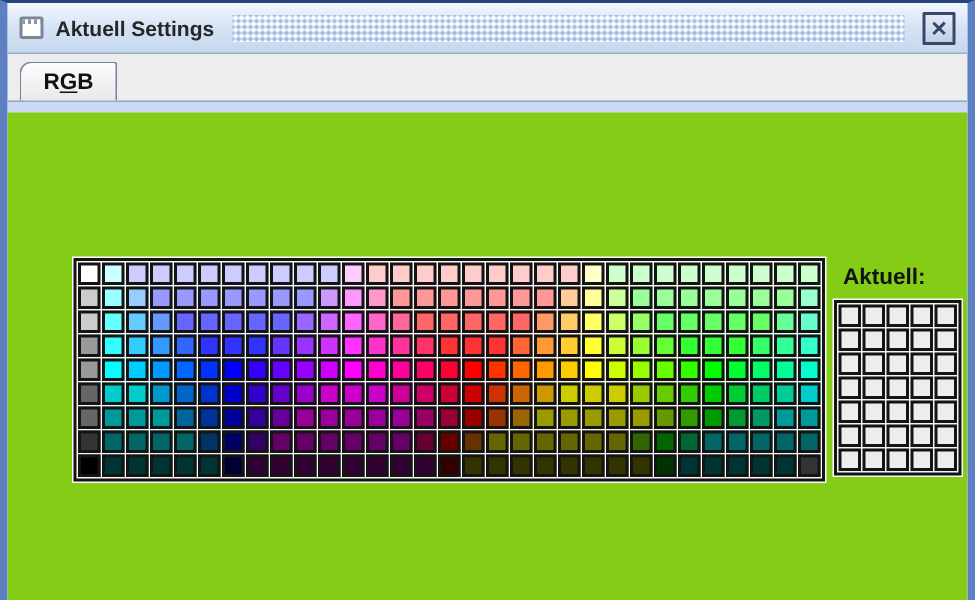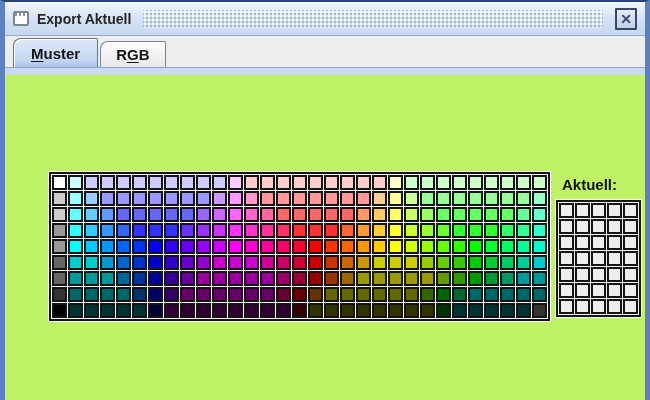--- a/index.html
+++ b/index.html
@@ -45,21 +45,21 @@
     background:linear-gradient(#fdfdfd,#e8e8ea);
   }
   .tab.selected{
     background:linear-gradient(#dde9f9 0%,#c3d7f2 75%,#a9c4e8 100%);
     border-color:#65758f;box-shadow:inset 1px 1px 0 #ffffff;
     padding:6px 17px 5px 17px;
   }
   .mn{text-decoration:underline;text-underline-offset:2px;}
   .band{height:7px;background:#c9daf2;border-top:1px solid #8ea6cc;}
   
-  .content{position:relative;height:326px;background:#bef264;}
+  .content{position:relative;height:326px;background:#84cc16;}
   .swatch-grid{
     position:absolute;left:44px;top:97px;
     display:grid;grid-template-columns:repeat(31,15px);grid-auto-rows:15px;gap:1px;
     width:max-content;background:#f8f8f8;padding:1px;border:2px solid #141414;
     box-shadow:0 0 0 1px #fbfbfb;
   }
   .cell{box-sizing:border-box;border:2px solid #141414;}
   .right-col{position:absolute;left:551px;top:97px;width:90px;}
   .aktuell{font-size:15px;font-weight:bold;color:#111;padding:4px 0 7px 6px;}
   .recent-grid{
@@ -78,29 +78,28 @@
   }
   .wm-icon{flex:0 0 auto;margin-top:2px;}
 </style>
 </head>
 <body>
 
 <div class="window">
 
   <div class="titlebar">
     <div class="win-icon"></div>
-    <div class="title">Export Aktuell</div>
+    <div class="title">Aktuell Settings</div>
     <div class="texture"></div>
     <button class="close-btn">
         <span>✕</span>
       </button>
   </div>
 
   <div class="tabbar">
-    <div class="tab selected"><span></span><span class="mn">M</span><span>uster</span></div>
     <div class="tab"><span>R</span><span class="mn">G</span><span>B</span></div>
   </div>
   <div class="band"></div>
 
   <div class="content">
 
     <div class="swatch-grid">
         <div class="cell" title="#ffffff" style="background: rgb(255, 255, 255);"></div>
         <div class="cell" title="#ccffff" style="background: rgb(204, 255, 255);"></div>
         <div class="cell" title="#ccccff" style="background: rgb(204, 204, 255);"></div>

